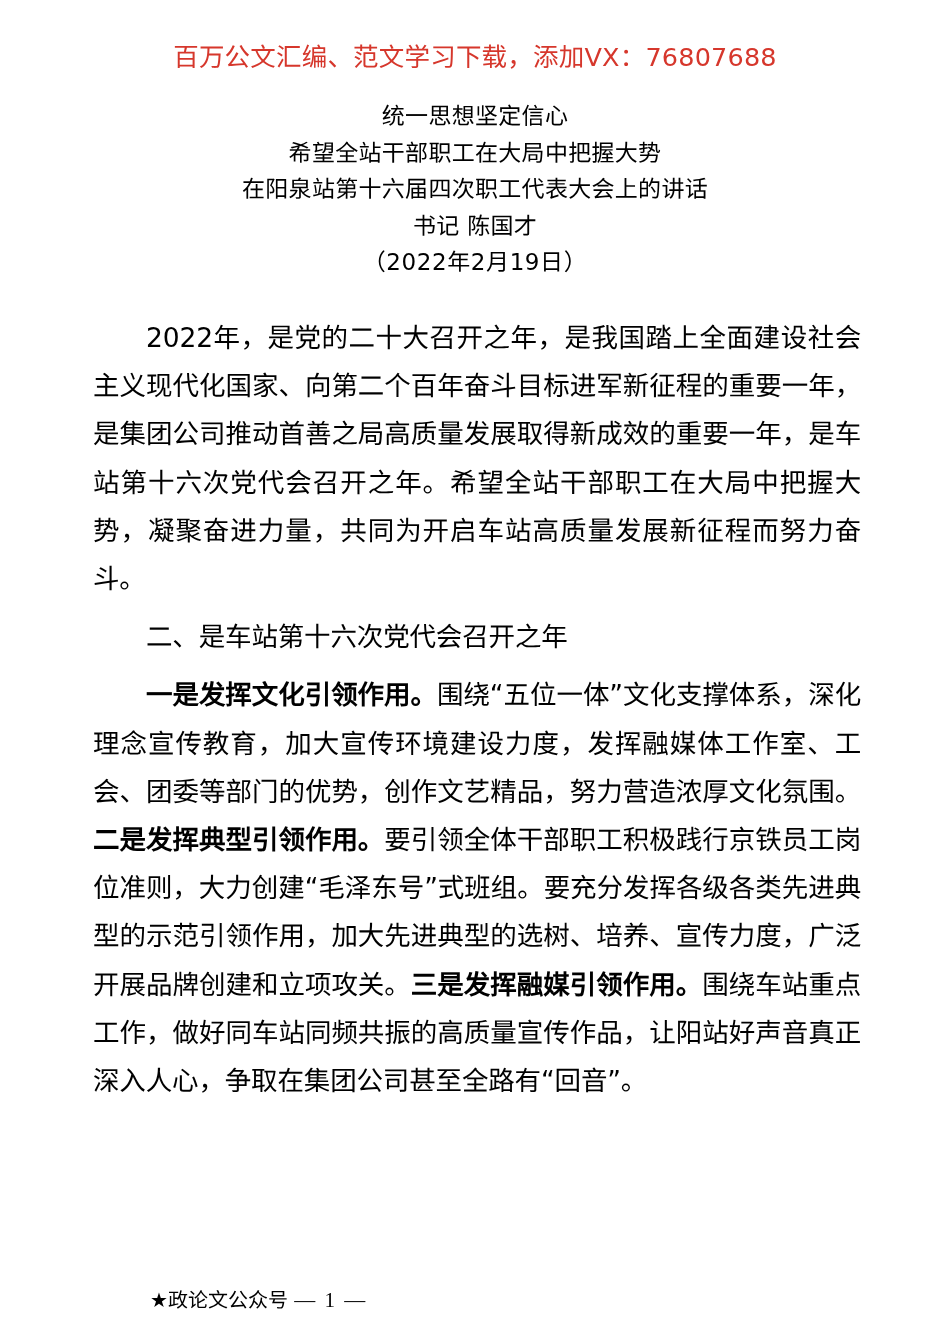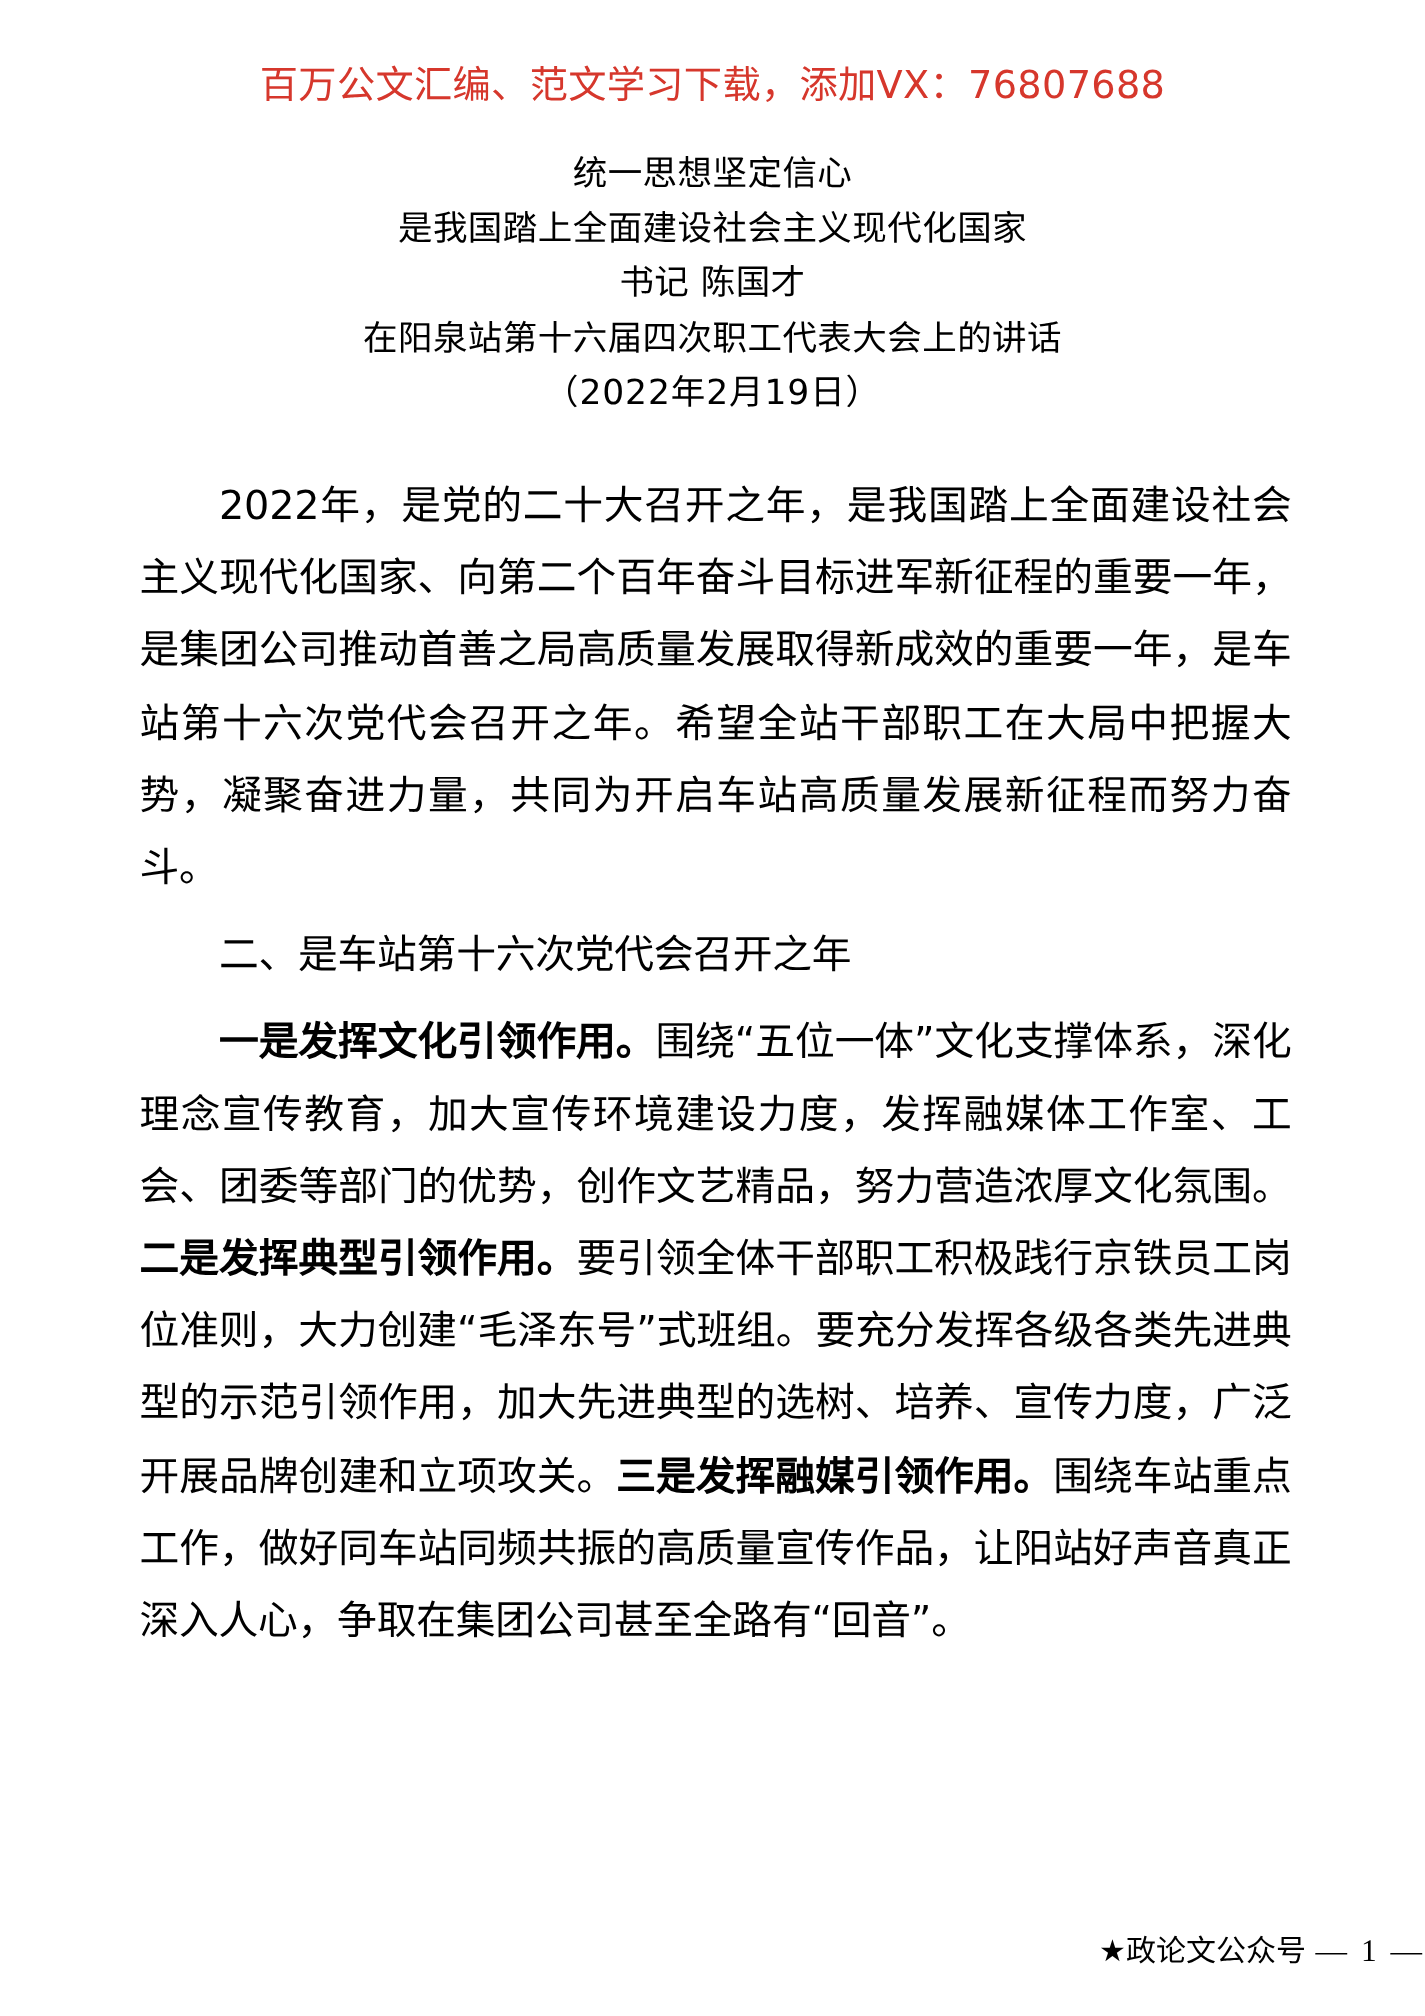--- a/index.html
+++ b/index.html
@@ -84,21 +84,21 @@
   .para b {
     font-weight: 700;
   }
 
   
   .footer {
     position: absolute;
     left: 0;
     top: 1286px;
     width: 950px;
-    text-align: right;
+    text-align: left;
     font-size: 20px;
     line-height: 28px;
     color: #000;
     white-space: nowrap;
   }
   .footer .mark {
     font-family: "DejaVu Sans", "Liberation Sans", sans-serif;
   }
   .footer .pageno {
     font-family: "Liberation Serif", "DejaVu Serif", serif;
@@ -112,23 +112,23 @@
 </style>
 </head>
 <body>
 
 <div class="page">
 
   <div class="promo-banner">百万公文汇编、范文学习下载，添加VX：76807688</div>
 
   <div class="title-block">
     <div class="title-line">统一思想坚定信心</div>
-    <div class="title-line">是我国踏上全面建设社会主义现代化国家</div>
+    <div class="title-line">希望全站干部职工在大局中把握大势</div>
+    <div class="title-line">在阳泉站第十六届四次职工代表大会上的讲话</div>
     <div class="title-line">书记  陈国才</div>
-    <div class="title-line">在阳泉站第十六届四次职工代表大会上的讲话</div>
     <div class="title-line date">（2022年2月19日）</div>
   </div>
 
   <div class="doc-body">
 
     <p class="para indent">2022年，是党的二十大召开之年，是我国踏上全面建设社会主义现代化国家、向第二个百年奋斗目标进军新征程的重要一年，是集团公司推动首善之局高质量发展取得新成效的重要一年，是车站第十六次党代会召开之年。希望全站干部职工在大局中把握大势，凝聚奋进力量，共同为开启车站高质量发展新征程而努力奋斗。</p>
 
 
 
     <p class="para indent">二、是车站第十六次党代会召开之年</p>

